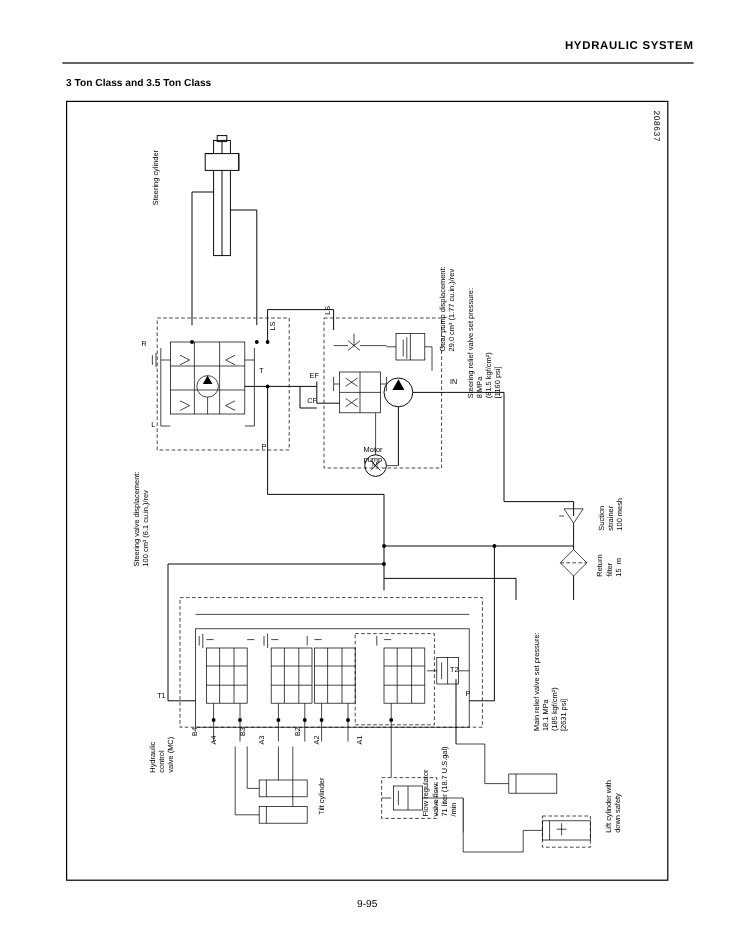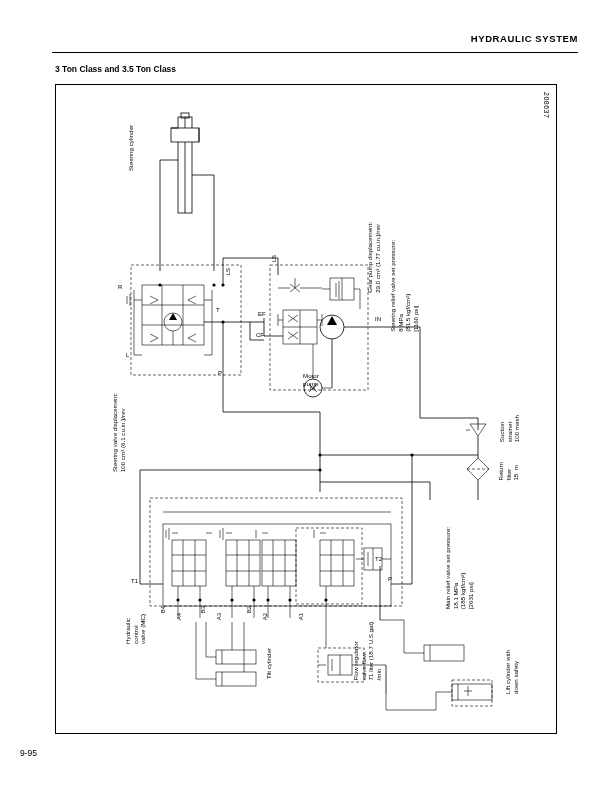--- a/index.html
+++ b/index.html
@@ -60,23 +60,22 @@
     top: 92px;
     font-size: 7px;
     writing-mode: vertical-rl;
     letter-spacing: 0.5px;
   }
   .footer {
     position: absolute;
     left: 0;
     right: 0;
     top: 748px;
-    text-align: left;
+    text-align: center;
     font-size: 8.5px;
-    margin-left: 20px;
   }
   
   .lbl {
     position: absolute;
     font-size: 6.2px;
     line-height: 7.6px;
     white-space: pre;
   }
   .lbl.v {
     writing-mode: vertical-rl;

